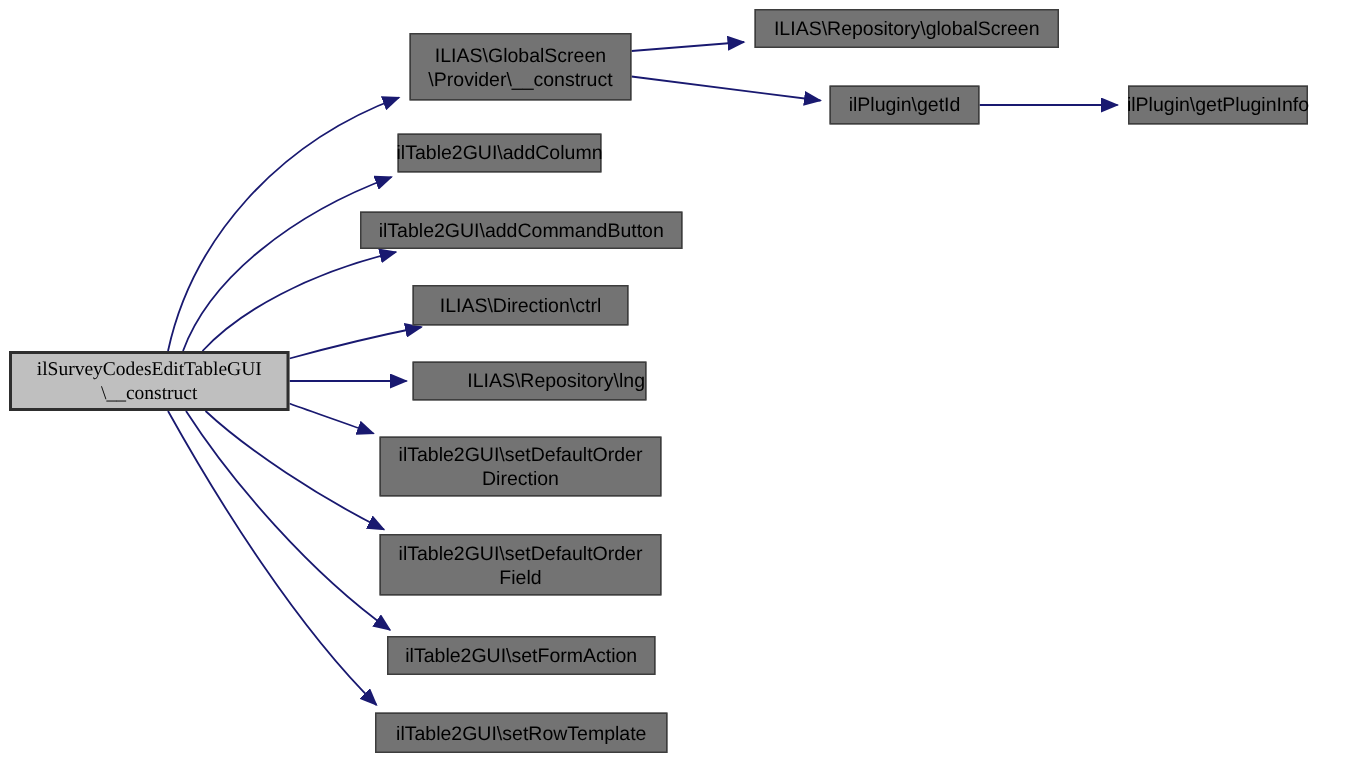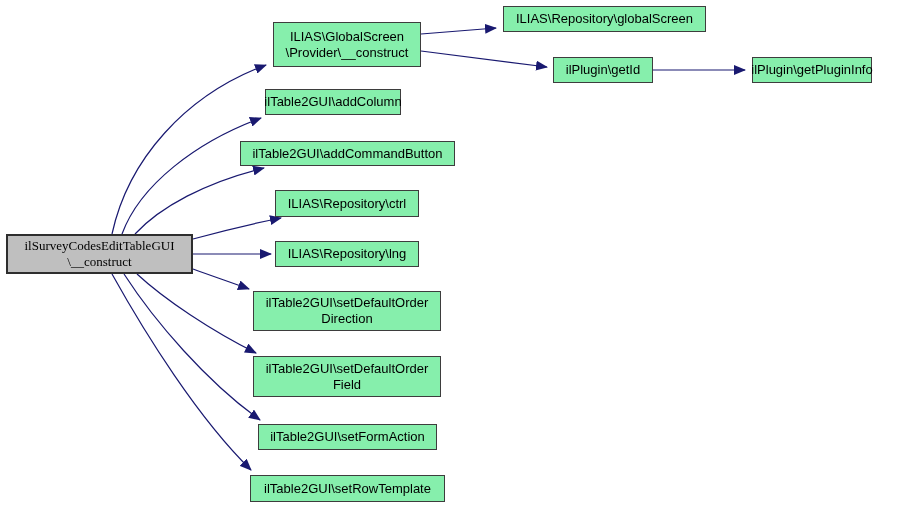--- a/index.html
+++ b/index.html
@@ -12,21 +12,21 @@
     font-family: "Liberation Sans", sans-serif;
   }
   #edge-layer {
     position: absolute;
     left: 0; top: 0;
     width: 901px; height: 507px;
   }
   .node {
     position: absolute;
     box-sizing: border-box;
-    background: #86efac;
+    background: #737373;
     border: 1.5px solid #3d3d3d;
     display: flex;
     flex-direction: column;
     align-items: center;
     justify-content: center;
     text-align: center;
     font-size: 13px;
     line-height: 16px;
     color: #000000;
     white-space: nowrap;
@@ -80,23 +80,23 @@
     <div class="node" style="left: 752px; top: 57px; width: 120px; height: 26px;">
       <span>ilPlugin\getPluginInfo</span>
     </div>
     <div class="node" style="left: 265px; top: 89px; width: 136px; height: 26px;">
       <span>ilTable2GUI\addColumn</span>
     </div>
     <div class="node" style="left: 240px; top: 141px; width: 215px; height: 25px;">
       <span>ilTable2GUI\addCommandButton</span>
     </div>
     <div class="node" style="left: 275px; top: 190px; width: 144px; height: 27px;">
-      <span>ILIAS\Repository\ctrl</span>
+      <span>ILIAS\Direction\ctrl</span>
     </div>
-    <div class="node" style="left: 275px; top: 241px; width: 144px; height: 26px;">
+    <div class="node" style="left: 275px; top: 241px; width: 156px; height: 26px; align-items: flex-end;">
       <span>ILIAS\Repository\lng</span>
     </div>
     <div class="node" style="left: 253px; top: 291px; width: 188px; height: 40px;">
       <span>ilTable2GUI\setDefaultOrder</span>
       <span>Direction</span>
     </div>
     <div class="node" style="left: 253px; top: 356px; width: 188px; height: 41px;">
       <span>ilTable2GUI\setDefaultOrder</span>
       <span>Field</span>
     </div>

